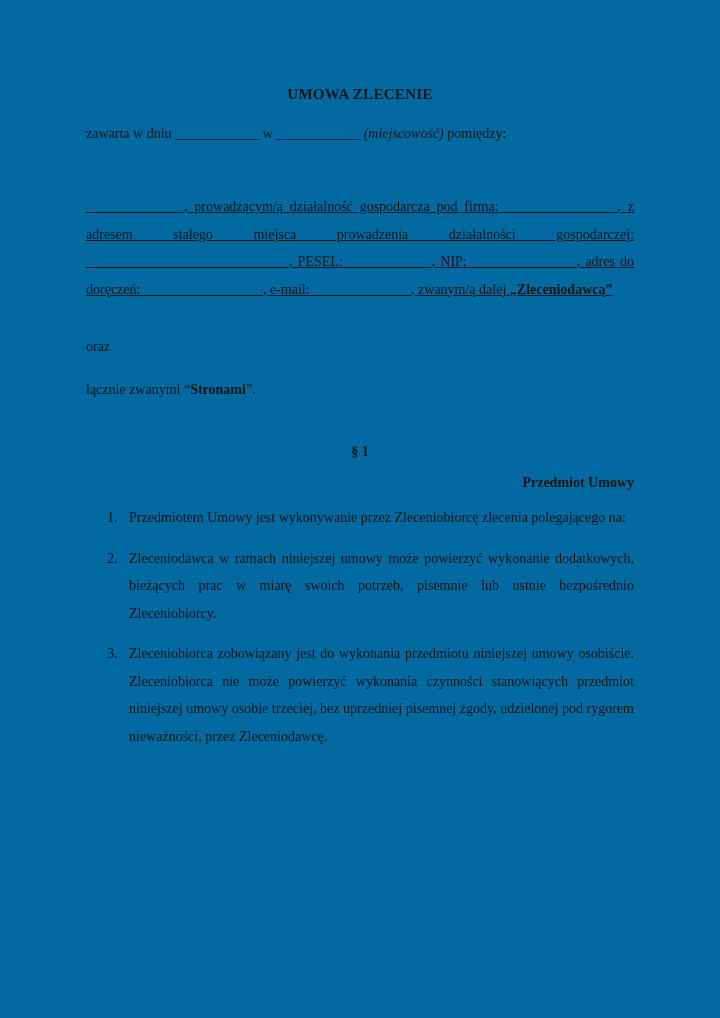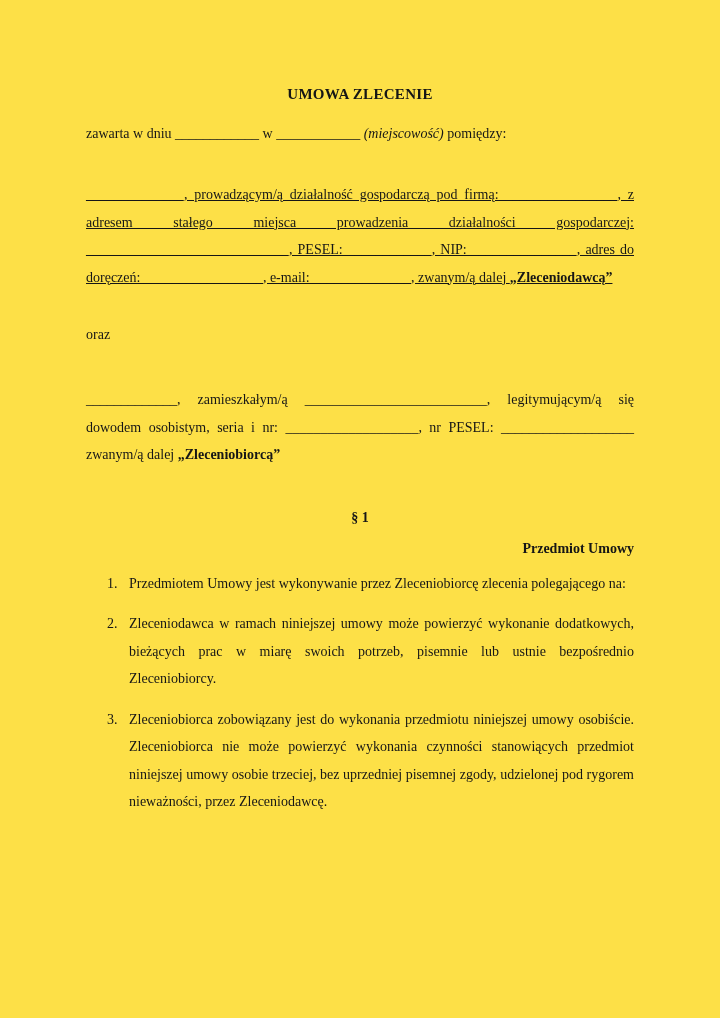--- a/index.html
+++ b/index.html
@@ -5,41 +5,41 @@
   html, body {
     margin: 0;
     padding: 0;
     background: #ffffff;
   }
   .page {
     position: relative;
     width: 720px;
     height: 1018px;
     margin: 0 auto;
-    background: #fde047;
+    background: #0369a1;
     box-sizing: border-box;
     padding: 86px 86px 0 86px;
     font-family: "Liberation Serif", "DejaVu Serif", serif;
     font-size: 14px;
     color: #161616;
     overflow: hidden;
   }
   .doc-title {
     margin: 0 0 17px 0;
     text-align: center;
     font-size: 15px;
     font-weight: bold;
     letter-spacing: 0.3px;
   }
   .line {
     line-height: 27px;
     margin: 0;
   }
   .intro {
-    margin: 0 0 34px 0;
+    margin: 0 0 46px 0;
   }
   .par {
     text-align: justify;
     line-height: 27.5px;
     margin: 0;
   }
   .par-principal { margin-top: 0; text-decoration: underline; }
   .conjunction   { margin: 30px 0 16px 0; }
   .par-contractor{ margin: 38px 0 0 0; }
   .parties-line  { margin: 6px 0 0 0; }
@@ -88,22 +88,22 @@
 <div class="page">
 
   <h1 class="doc-title">UMOWA ZLECENIE</h1>
 
   <p class="line intro"><span>zawarta w dniu </span><span class="blank">____________</span><span> w </span><span class="blank">____________</span><span class="italic"> (miejscowość)</span><span> pomiędzy:</span></p>
 
   <p class="par par-principal"><span>______________, prowadzącym/ą działalność gospodarczą pod firmą: ________________, z adresem stałego miejsca prowadzenia działalności gospodarczej: _____________________________, PESEL: ____________, NIP: _______________, adres do doręczeń: _________________, e-mail: ______________, zwanym/ą dalej </span><span class="bold">„Zleceniodawcą”</span></p>
 
   <p class="line conjunction">oraz</p>
 
-  <p class="par par-contractor"><span>_____________, zamieszkałym/ą __________________________, legitymującym/ą się dowodem osobistym, seria i nr: ___________________, nr PESEL: ___________________ zwanym/ą dalej </span><span class="bold">„Zleceniobiorcą”</span></p>
 
+  <p class="line parties-line"><span>łącznie zwanymi “</span><span class="bold">Stronami</span><span>”.</span></p>
 
   <p class="sec-num">§ 1</p>
   <p class="sec-title">Przedmiot Umowy</p>
 
   <div class="olist">
 
     <div class="li">
       <div class="li-num">1.</div>
       <div class="li-body"><span>Przedmiotem Umowy jest wykonywanie przez Zleceniobiorcę zlecenia polegającego na:</span></div>
     </div>

